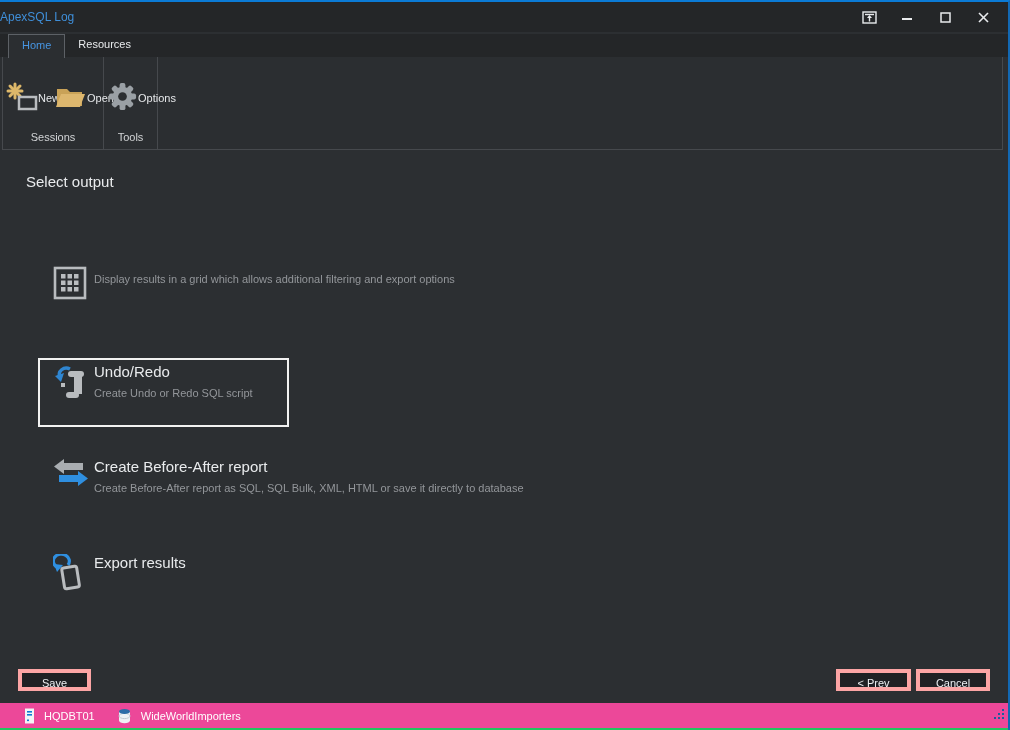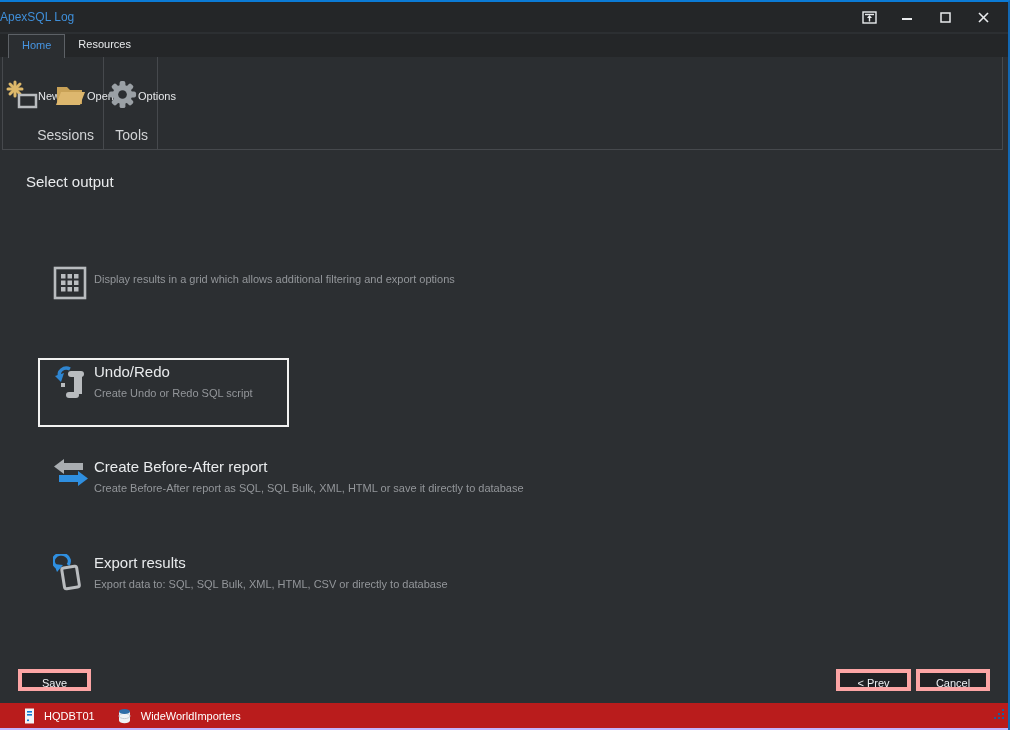--- a/index.html
+++ b/index.html
@@ -45,21 +45,21 @@
     background:#2b2e31; border:1px solid #46494d;
     display:flex; z-index:1;
   }
   .rgroup { display:flex; flex-direction:column; border-right:1px solid #46494d; padding:3px 3px 0; }
   .rgroup-buttons { display:flex; flex:1; }
   .rb { width:47px; display:flex; flex-direction:row; align-items:center; padding-top:5px; cursor:default; }
   .rb-icon { height:34px; display:flex; align-items:center; justify-content:center; }
   .rb-label { font-size:11px; color:#e6e8ea; margin-top:3px; }
   .rb-drop { width:0; height:0; margin-top:4px;
     border-left:4px solid transparent; border-right:4px solid transparent; border-top:4px solid #d8dadc; }
-  .rgroup-label { text-align:right; font-size:14px; color:#d2d4d6; padding:3px 6px 6px; }
+  .rgroup-label { text-align:center; font-size:11px; color:#d2d4d6; padding:3px 6px 6px; }
 
   
   .heading { position:absolute; left:26px; top:171px; font-size:15px; color:#e9ebed; }
 
   .option { position:absolute; left:53px; }
   .opt-icon { position:absolute; left:0; top:0; width:36px; height:38px; }
   .opt-texts { margin-left:41px; }
   .opt-title { font-size:15px; color:#e9ebed; }
   .opt-desc { margin-top:7px; font-size:11px; color:#93969a; }
 
@@ -75,21 +75,21 @@
     font-size:11px; text-align:center; line-height:20px; cursor:default;
     font-family:"Liberation Sans", sans-serif;
   }
   .btn-save { left:18px; width:73px; }
   .btn-prev { left:836px; width:75px; }
   .btn-cancel { left:916px; width:74px; }
 
   
   .statusbar {
     position:absolute; left:0; bottom:0; width:100%; height:27px;
-    background:#b91c1c; border-bottom:2px solid #c4b5fd;
+    background:#ec4899; border-bottom:2px solid #22c55e;
     display:flex; align-items:center; padding-left:24px; color:#ffffff;
   }
   .sb-item { display:flex; align-items:center; margin-right:22px; }
   .sb-item .sb-ic { margin-right:9px; display:flex; align-items:center; }
   .sb-label { font-size:11px; color:#ffffff; }
   .grip { position:absolute; right:3px; bottom:4px; }
 </style>
 </head>
 <body>
 
@@ -244,21 +244,20 @@
   <div class="option" style="top:552px;">
     <span class="opt-icon">
       <svg width="36" height="40" viewBox="0 0 36 40">
         <path d="M4 13 A8 7 0 1 1 15 11" fill="none" stroke="#2f8fe0" stroke-width="3.2"></path>
         <polygon points="1,10 10,11 4,18" fill="#2f8fe0"></polygon>
         <rect x="10" y="13" width="15" height="21" rx="2" fill="none" stroke="#b9bcbf" stroke-width="3" transform="rotate(-9 17 23)"></rect>
       </svg>
     </span>
     <div class="opt-texts">
       <div class="opt-title">Export results</div>
-      <div class="opt-desc">Export data to: SQL, SQL Bulk, XML, HTML, CSV or directly to database</div>
     </div>
   </div>
 
   <button class="btn btn-save">Save</button>
   <button class="btn btn-prev">&lt; Prev</button>
   <button class="btn btn-cancel">Cancel</button>
 
   <div class="statusbar">
     <span class="sb-item">
       <span class="sb-ic">

